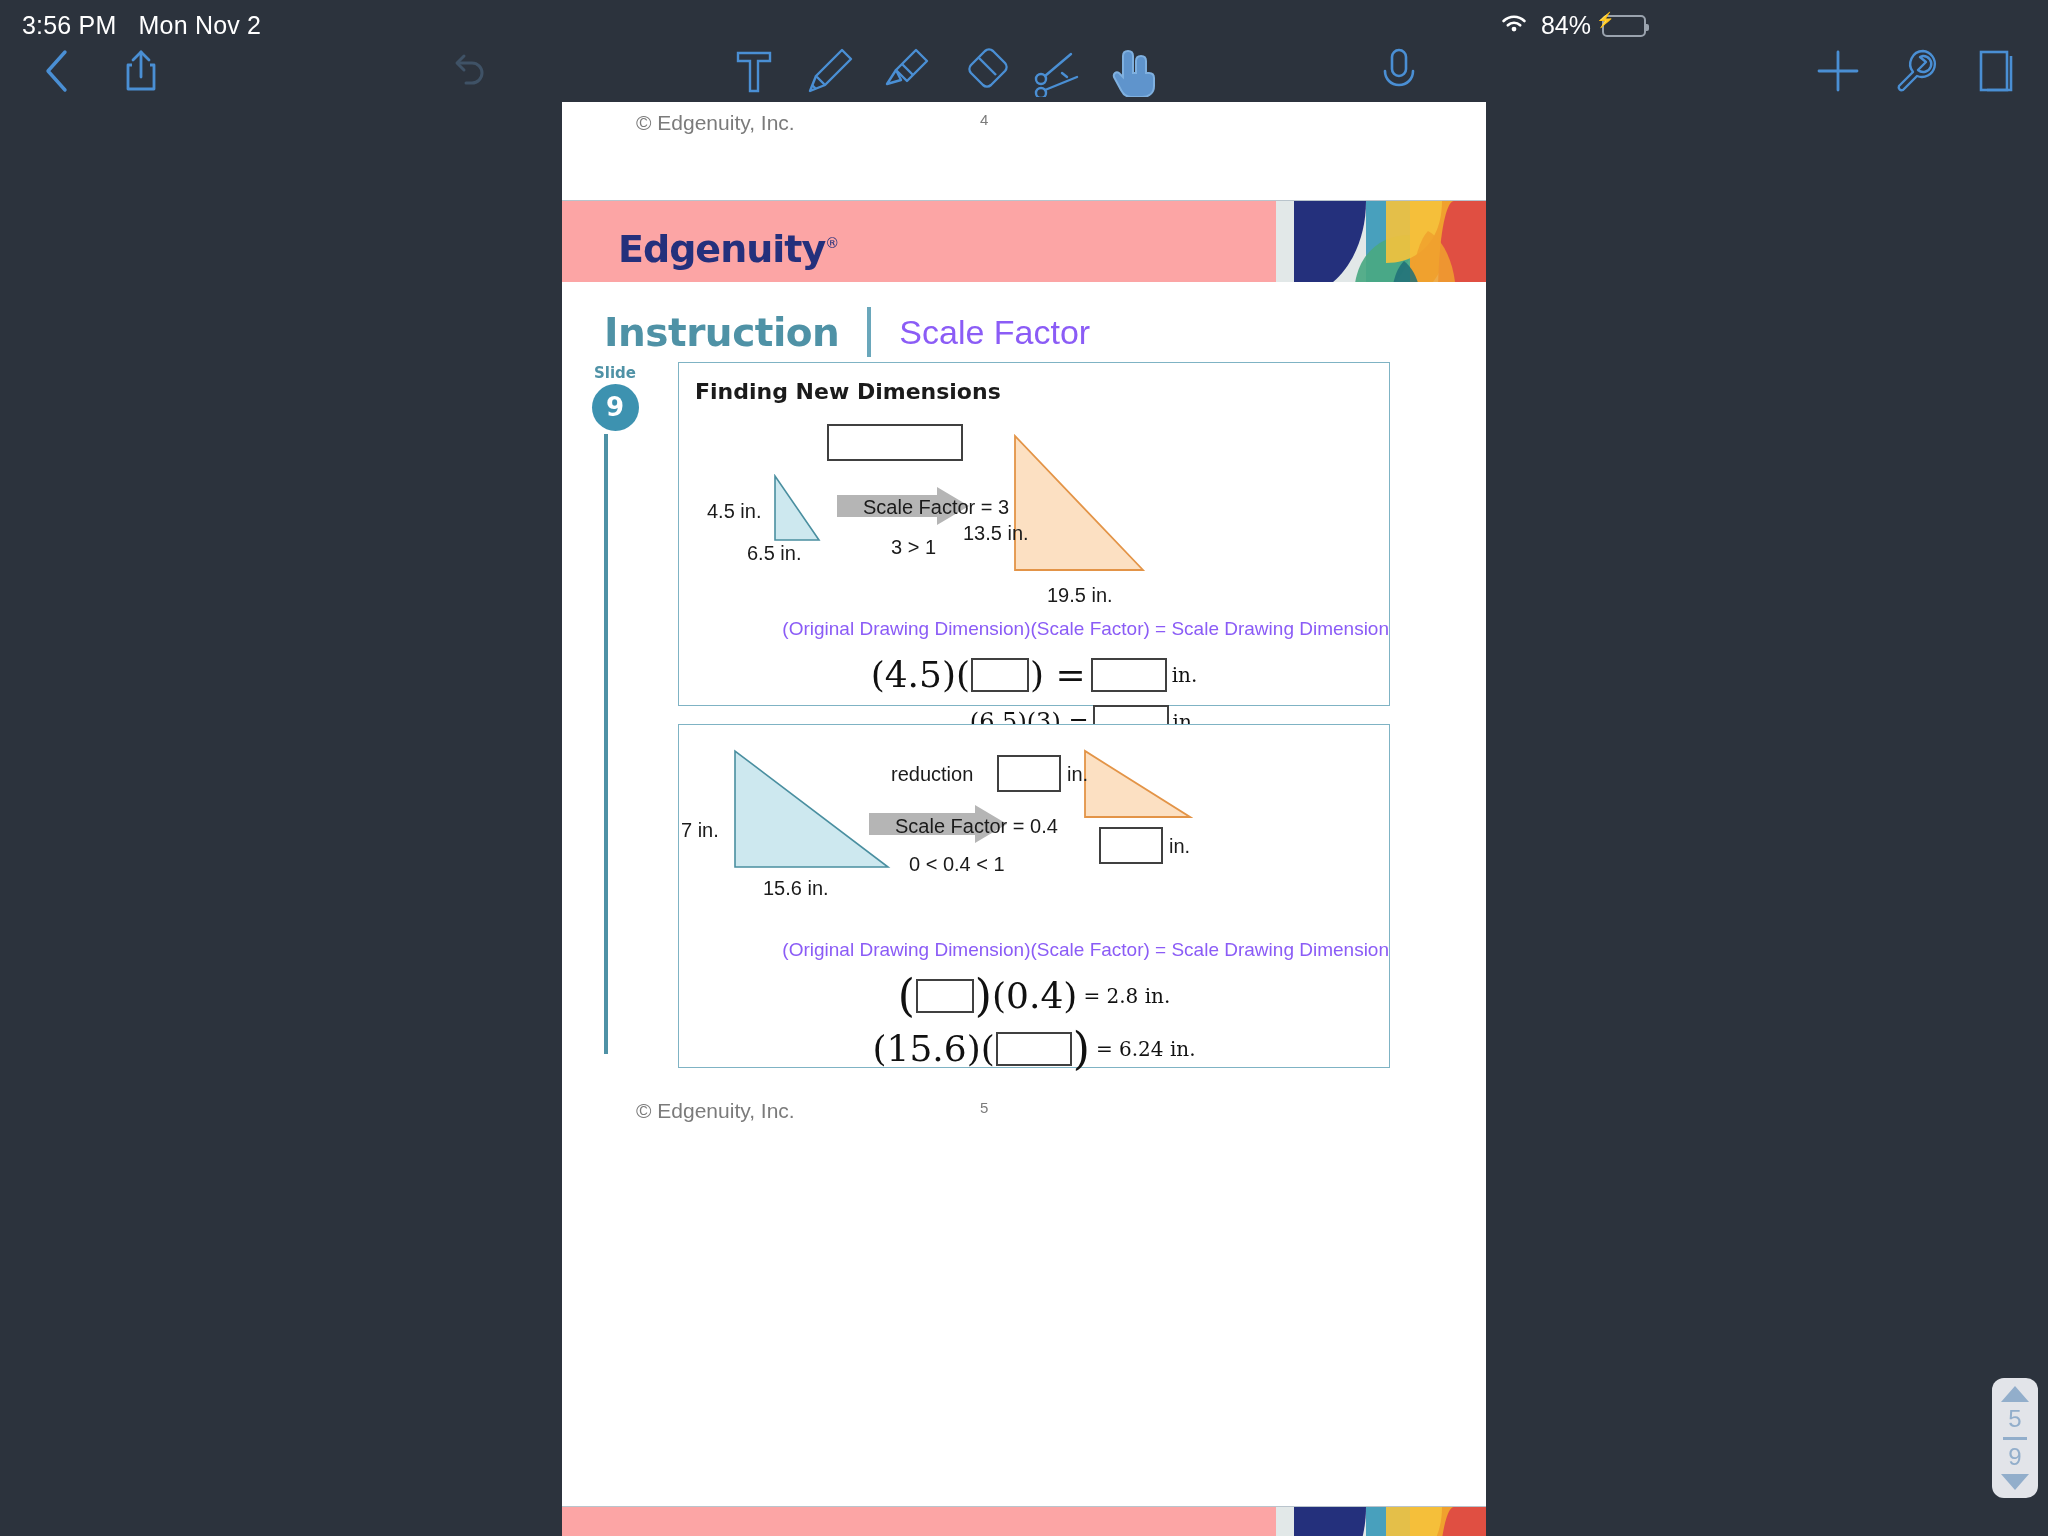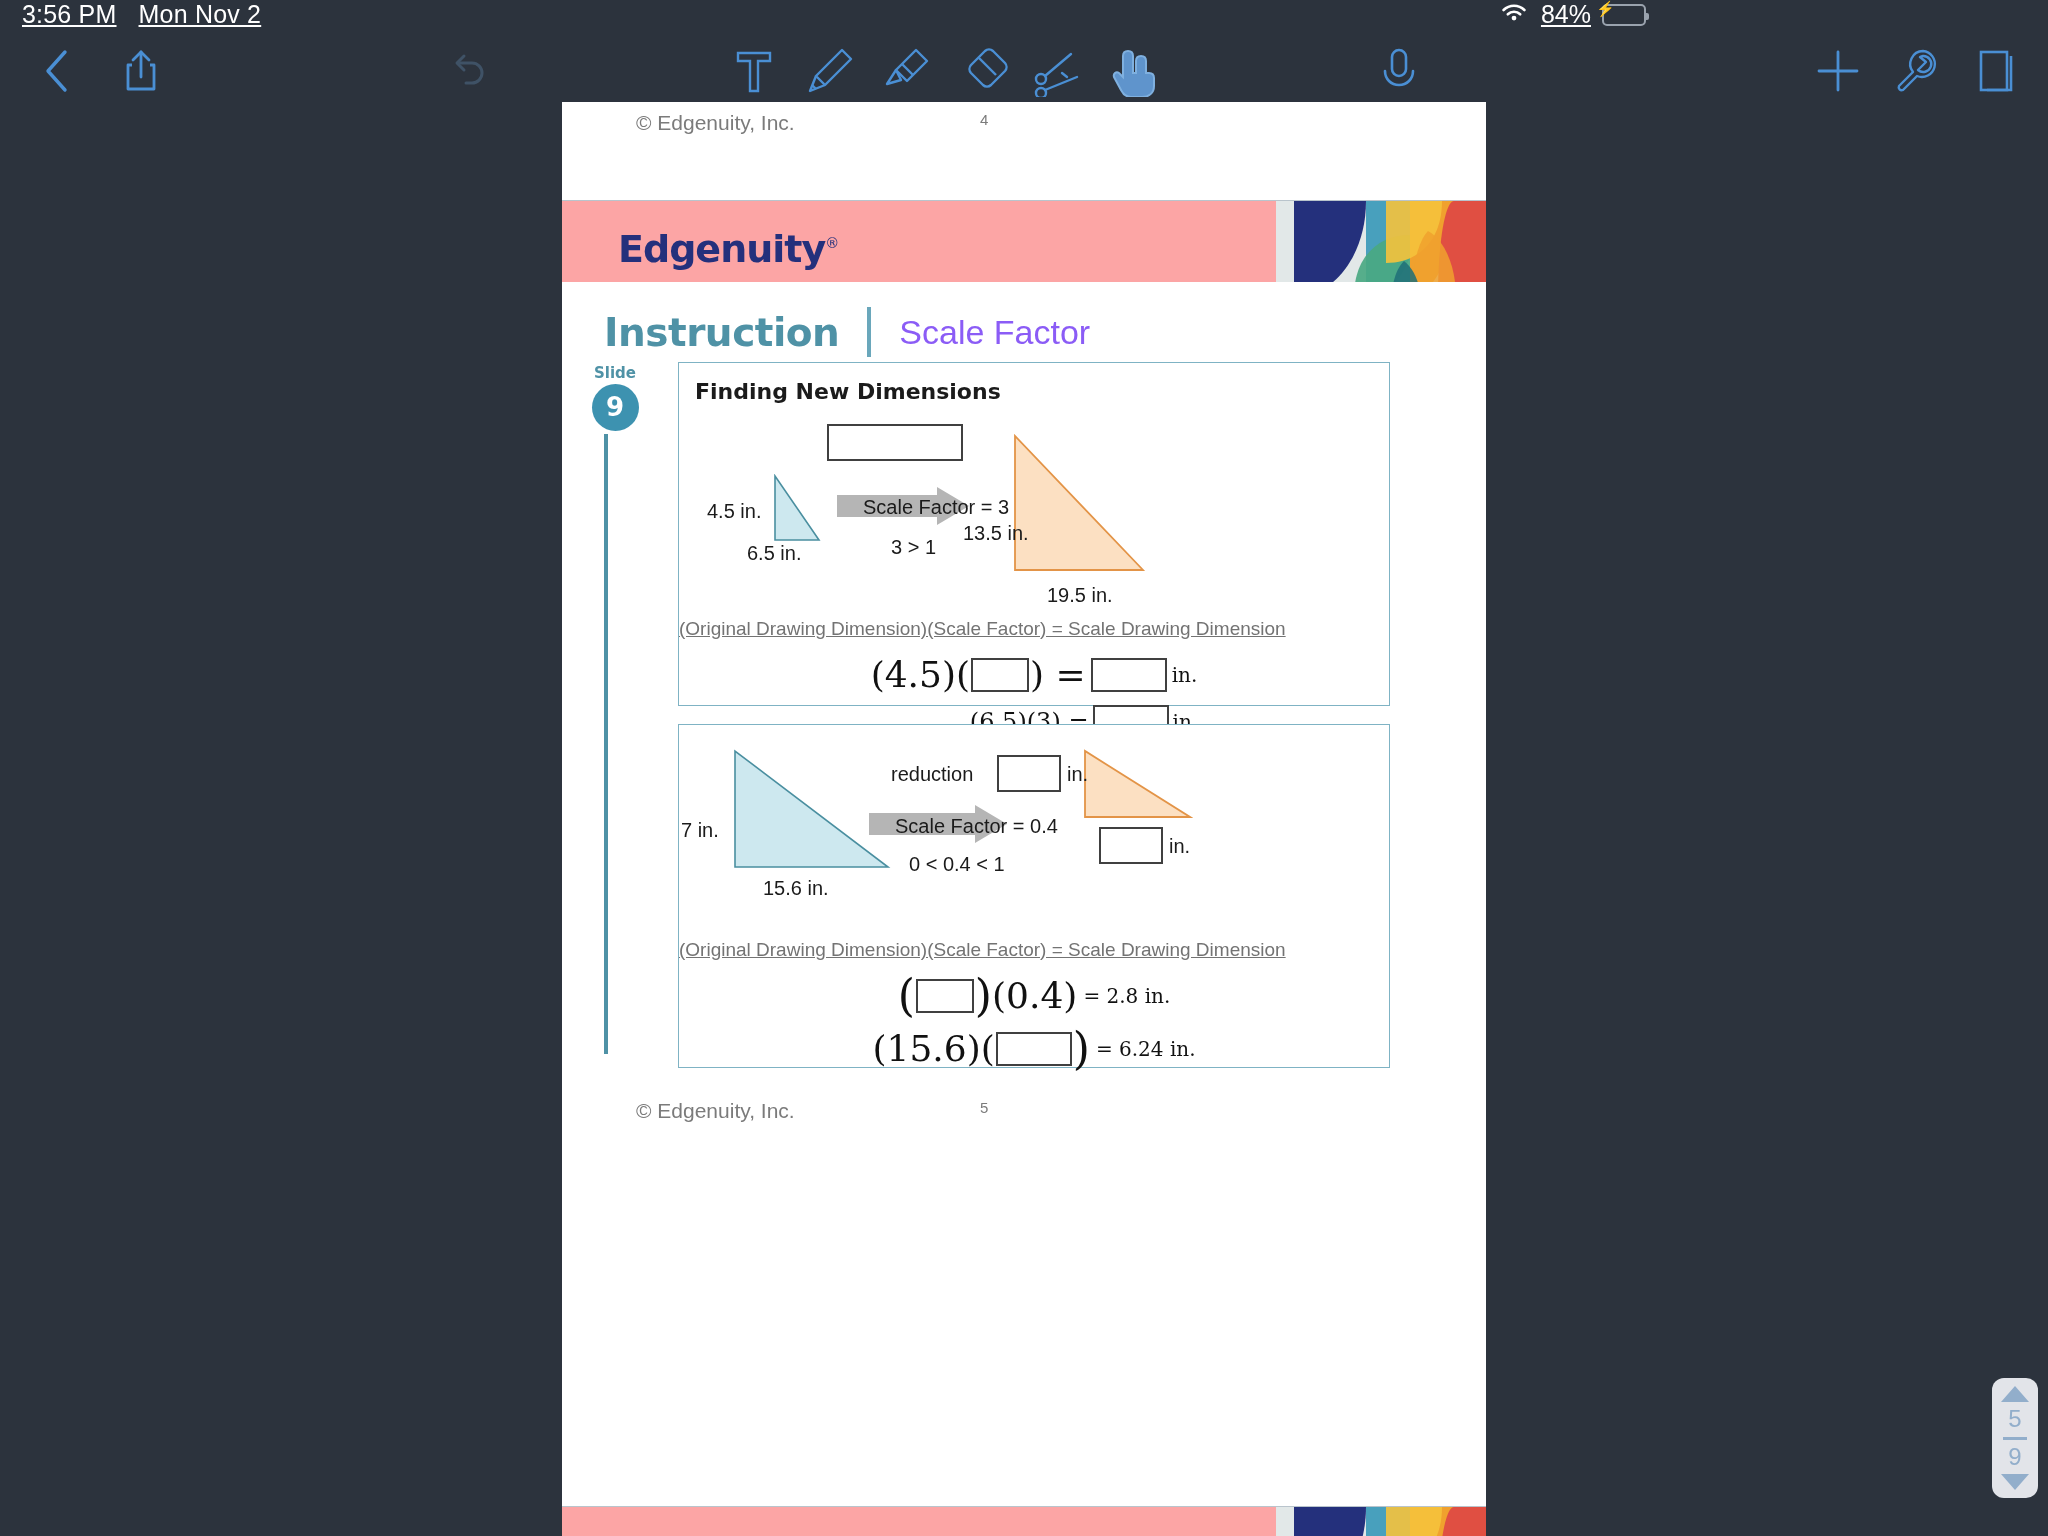--- a/index.html
+++ b/index.html
@@ -7,24 +7,23 @@
     width: 2048px; height: 1536px;
     background: #2c333d;
     font-family: "Liberation Sans", sans-serif;
     overflow: hidden;
     position: relative;
   }
 
   
   #status-bar {
     position: absolute; top: 0; left: 0; width: 1668px; height: 40px;
-    display: flex; align-items: flex-start; justify-content: space-between;
+    display: flex; align-items: flex-end; justify-content: space-between;
     padding: 0 22px;
     color: #ffffff;
-    text-decoration: underline;
   }
   .status-left { display: flex; align-items: baseline; gap: 22px; }
   .status-left span { font-size: 25px; letter-spacing: .2px; }
   .status-right { display: flex; align-items: center; gap: 11px; }
   .battery-pct { font-size: 25px; color: #fff; }
   .battery-shell {
     width: 44px; height: 22px; border: 2px solid #9aa3ae; border-radius: 5px;
     position: relative; padding: 2px;
   }
   .battery-shell::after {
@@ -142,23 +141,22 @@
   .blank-box { border: 2px solid #404040; background: #fff; display: inline-block; }
 
   .fig { position: relative; }
 
   .lbl { position: absolute; font-size: 20px; color: #1b1b1b; white-space: nowrap; }
   .sf-text {
     position: absolute; font-size: 20px; color: #1b1b1b; white-space: nowrap; margin-left: 16px;
   }
 
   .formula-line {
-    font-size: 19px; color: #737373; text-align: left;
+    font-size: 19px; color: #8b5cf6; text-align: right;
     font-family: "Liberation Sans", sans-serif;
-    text-decoration: underline;
   }
   .eq-row {
     display: flex; align-items: center; justify-content: center;
     font-family: "DejaVu Serif", serif;
   }
   .eq-big { font-size: 36px; color: #111; }
   .eq-mid { font-size: 24px; color: #111; }
   .eq-sm  { font-size: 20px; color: #111; }
   .paren-big { font-size: 44px; line-height: .9; color: #111; }
 

